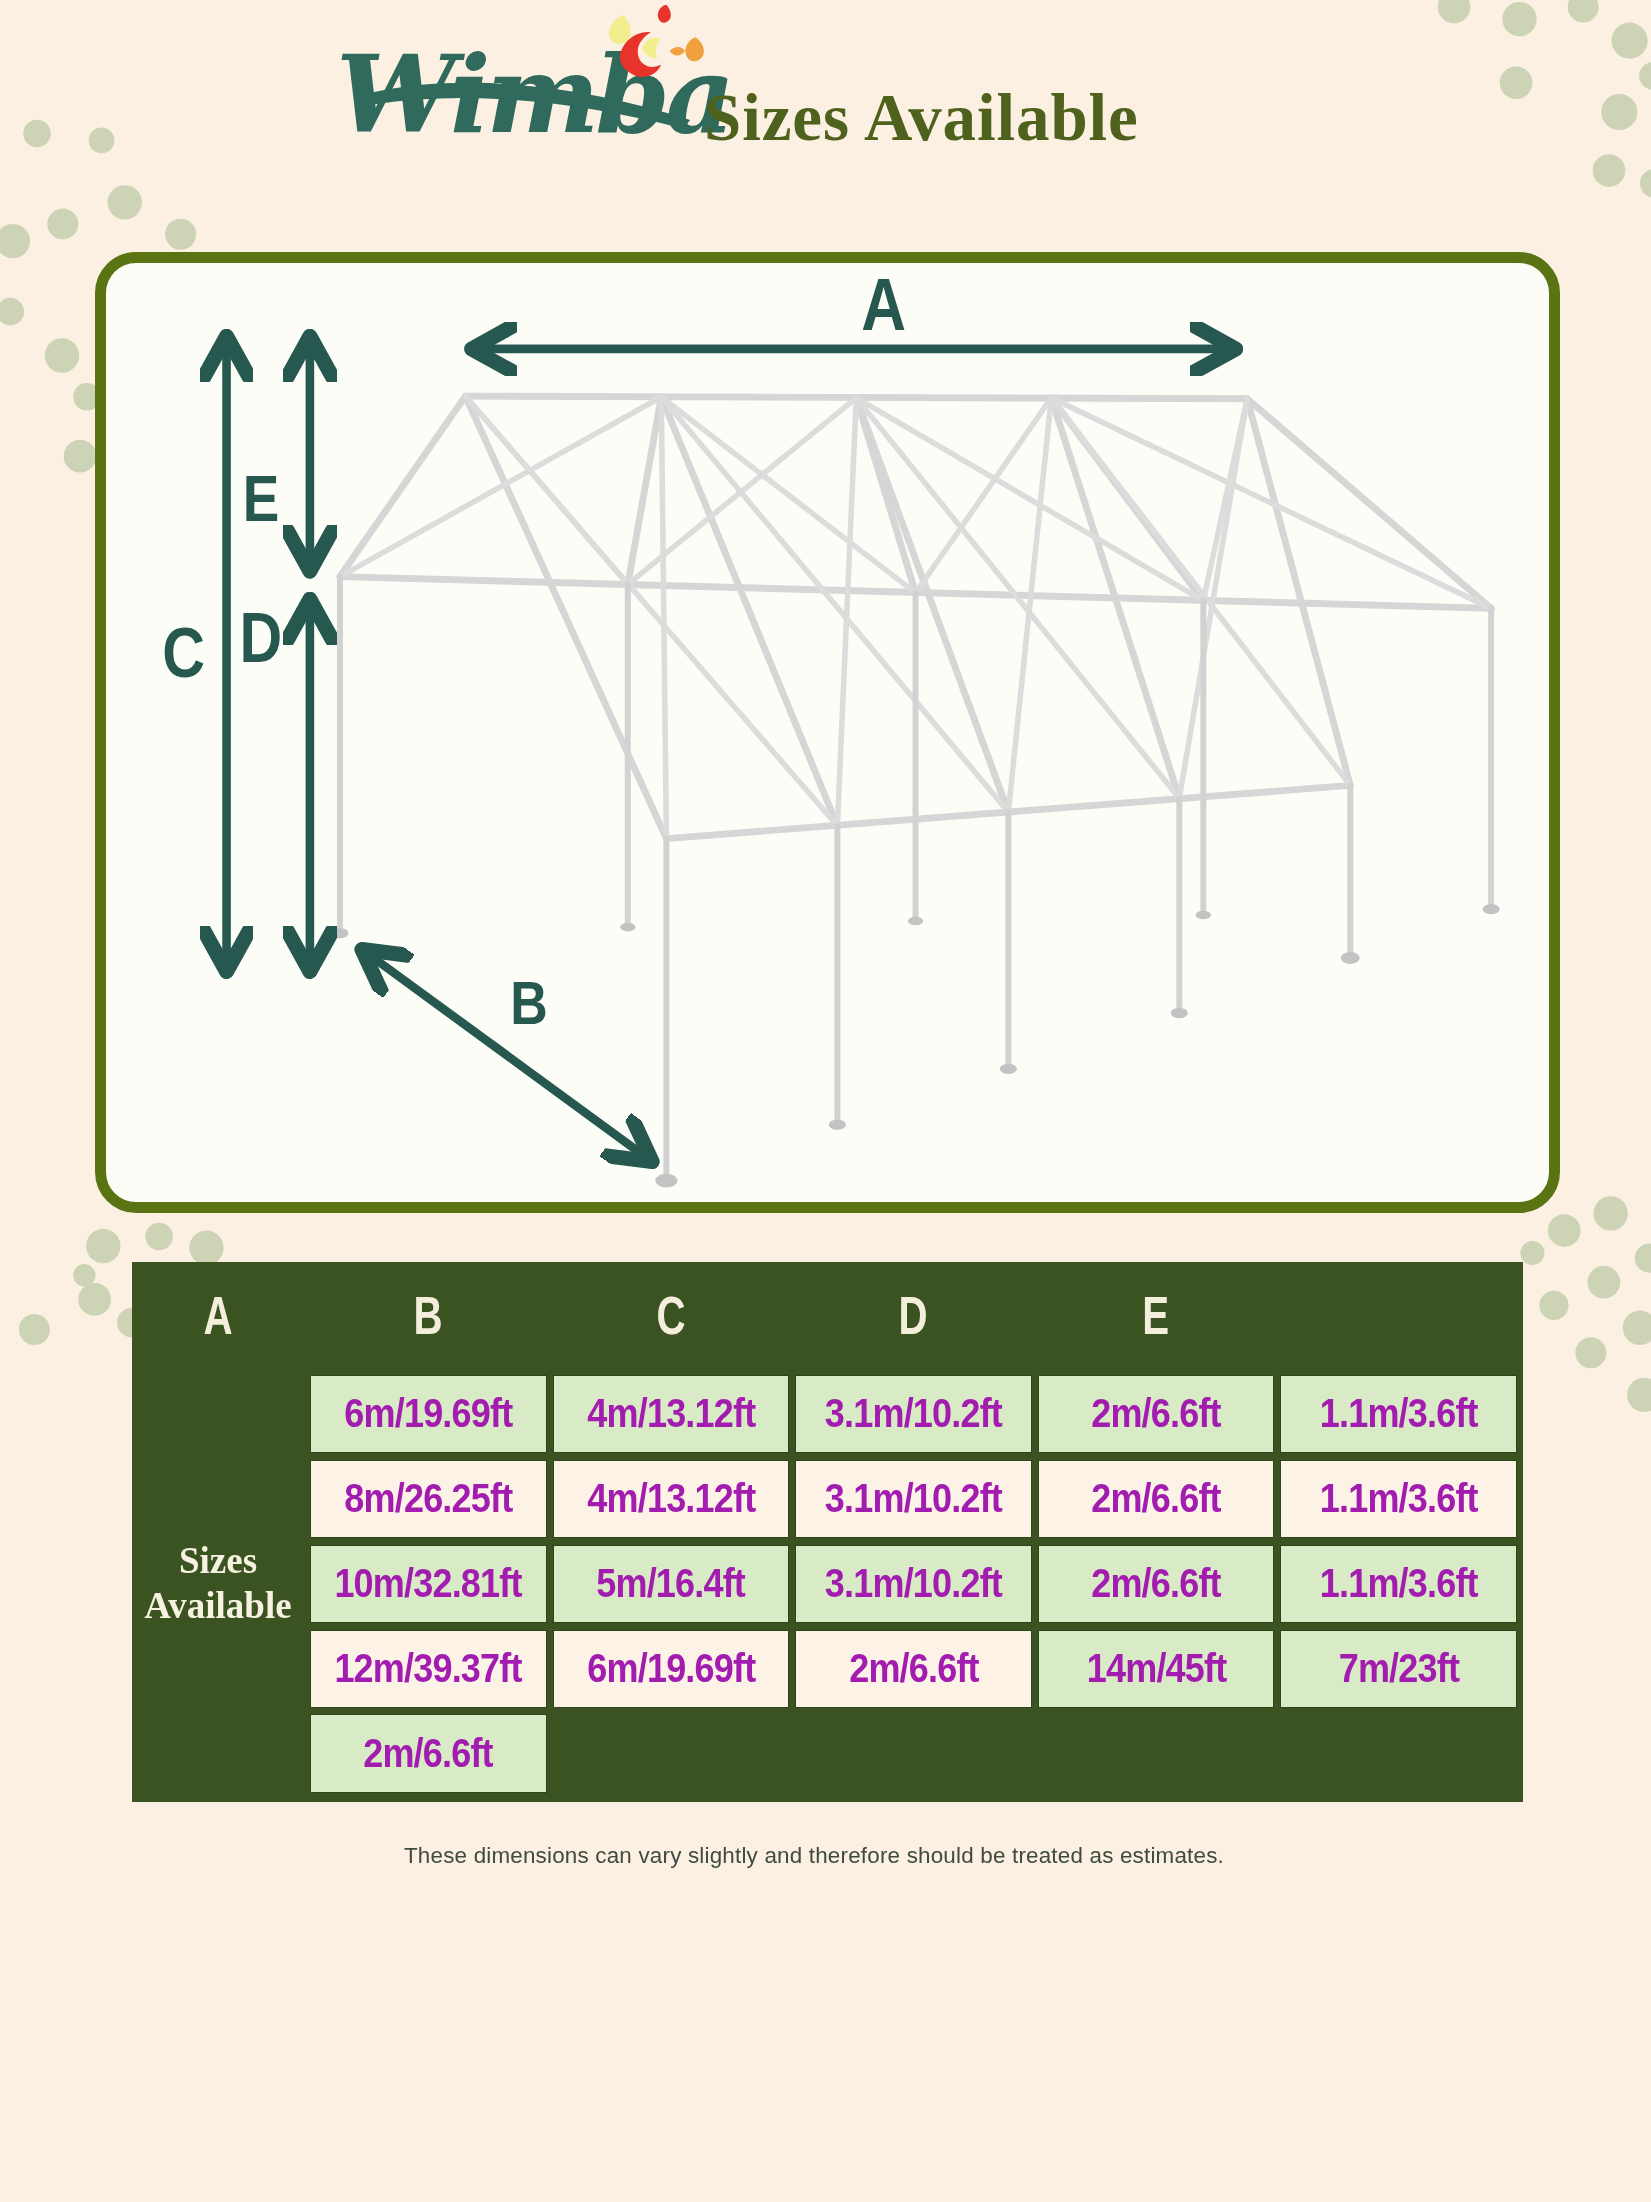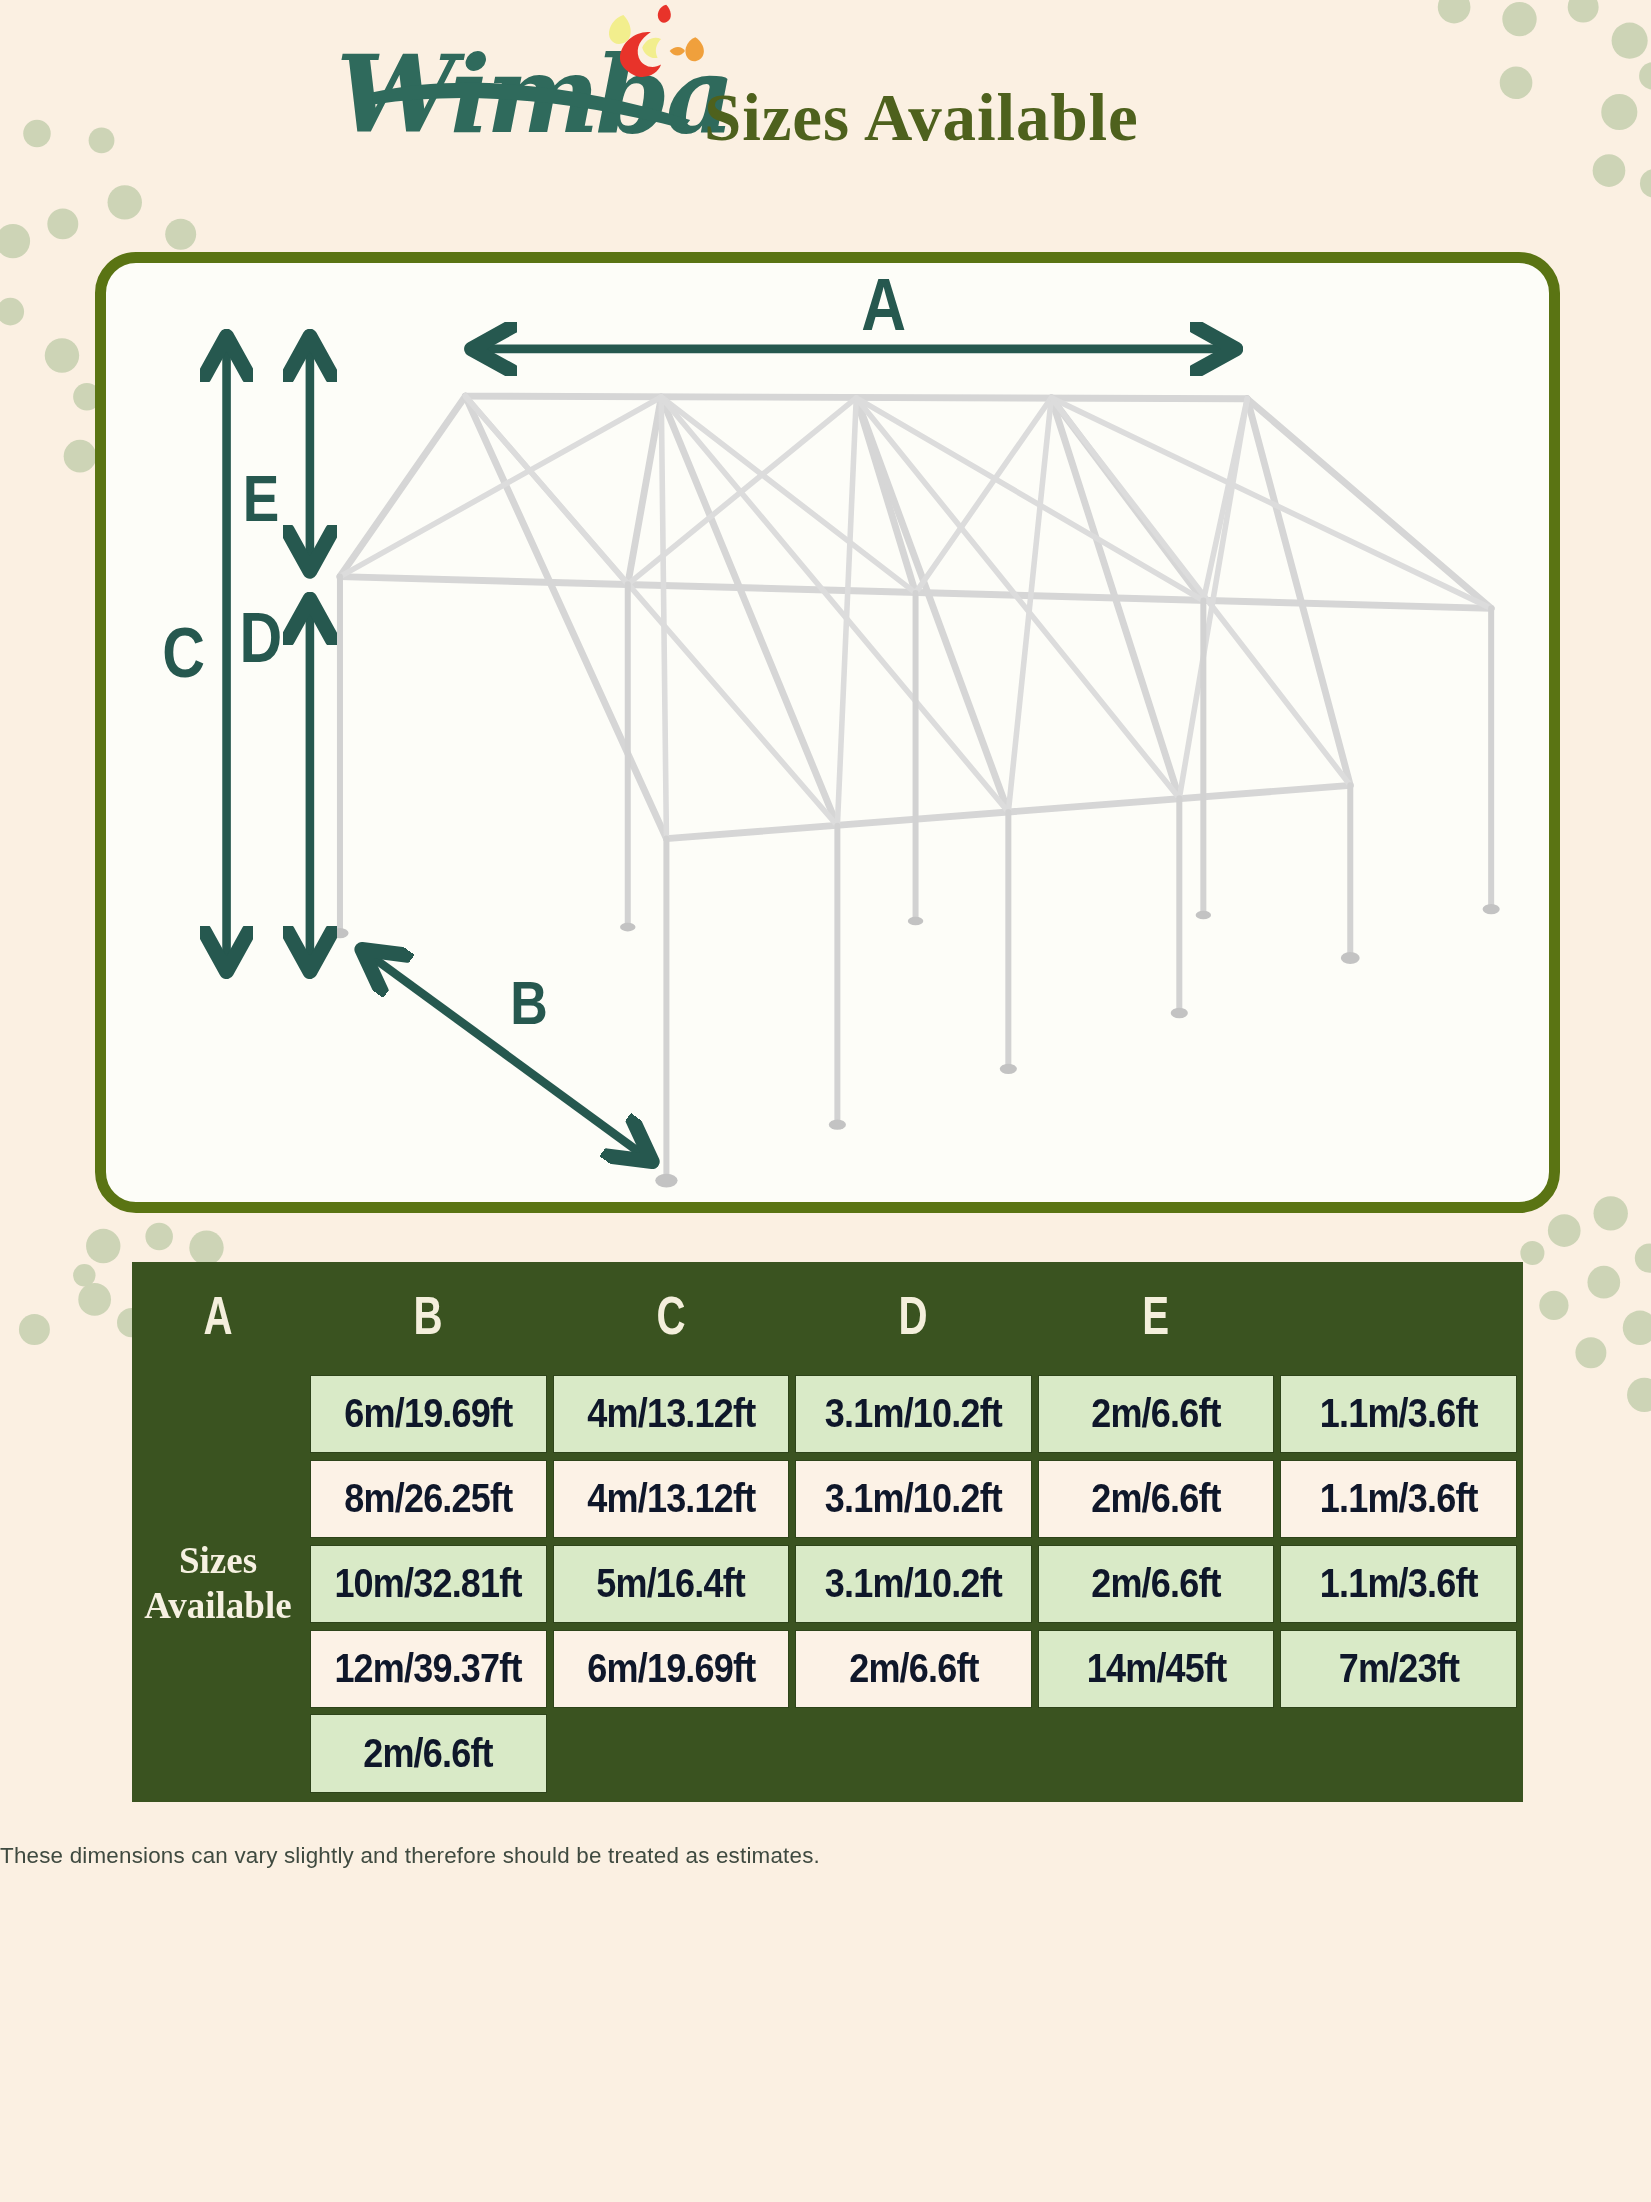--- a/index.html
+++ b/index.html
@@ -52,31 +52,31 @@
   .col-header span { display:inline-block; transform:scaleX(0.76); }
   .corner-label {
     grid-column:1; grid-row:2 / span 5;
     display:flex; align-items:center; justify-content:center; text-align:center;
     font-family:"Liberation Serif", serif; font-weight:bold;
     color:#f6f1e1; font-size:37px; line-height:1.2;
   }
   .corner-label > div { width:151px; }
   .cell {
     display:flex; align-items:center; justify-content:center;
-    font-weight:bold; font-size:40px; color:#0f172a;
+    font-weight:bold; font-size:40px; color:#a21caf;
     border:1.7px solid #2e441a;
   }
   .cell span { display:inline-block; transform:scaleX(0.9); letter-spacing:-0.9px; white-space:nowrap; }
   .row-green { background:#d9eac7; }
   .row-cream { background:#fcf2e6; }
 
   
   .footnote {
     position:absolute; left:0; top:1843px; width:1628px;
-    font-size:22.4px; color:#3f4a40; letter-spacing:0.2px;
+    text-align:center; font-size:22.4px; color:#3f4a40; letter-spacing:0.2px;
   }
 </style>
 </head>
 <body>
 
 <div class="page">
 
   <svg class="decor-dots" viewBox="0 0 1920 2560">
     <g fill="#cdd4b6">
 

